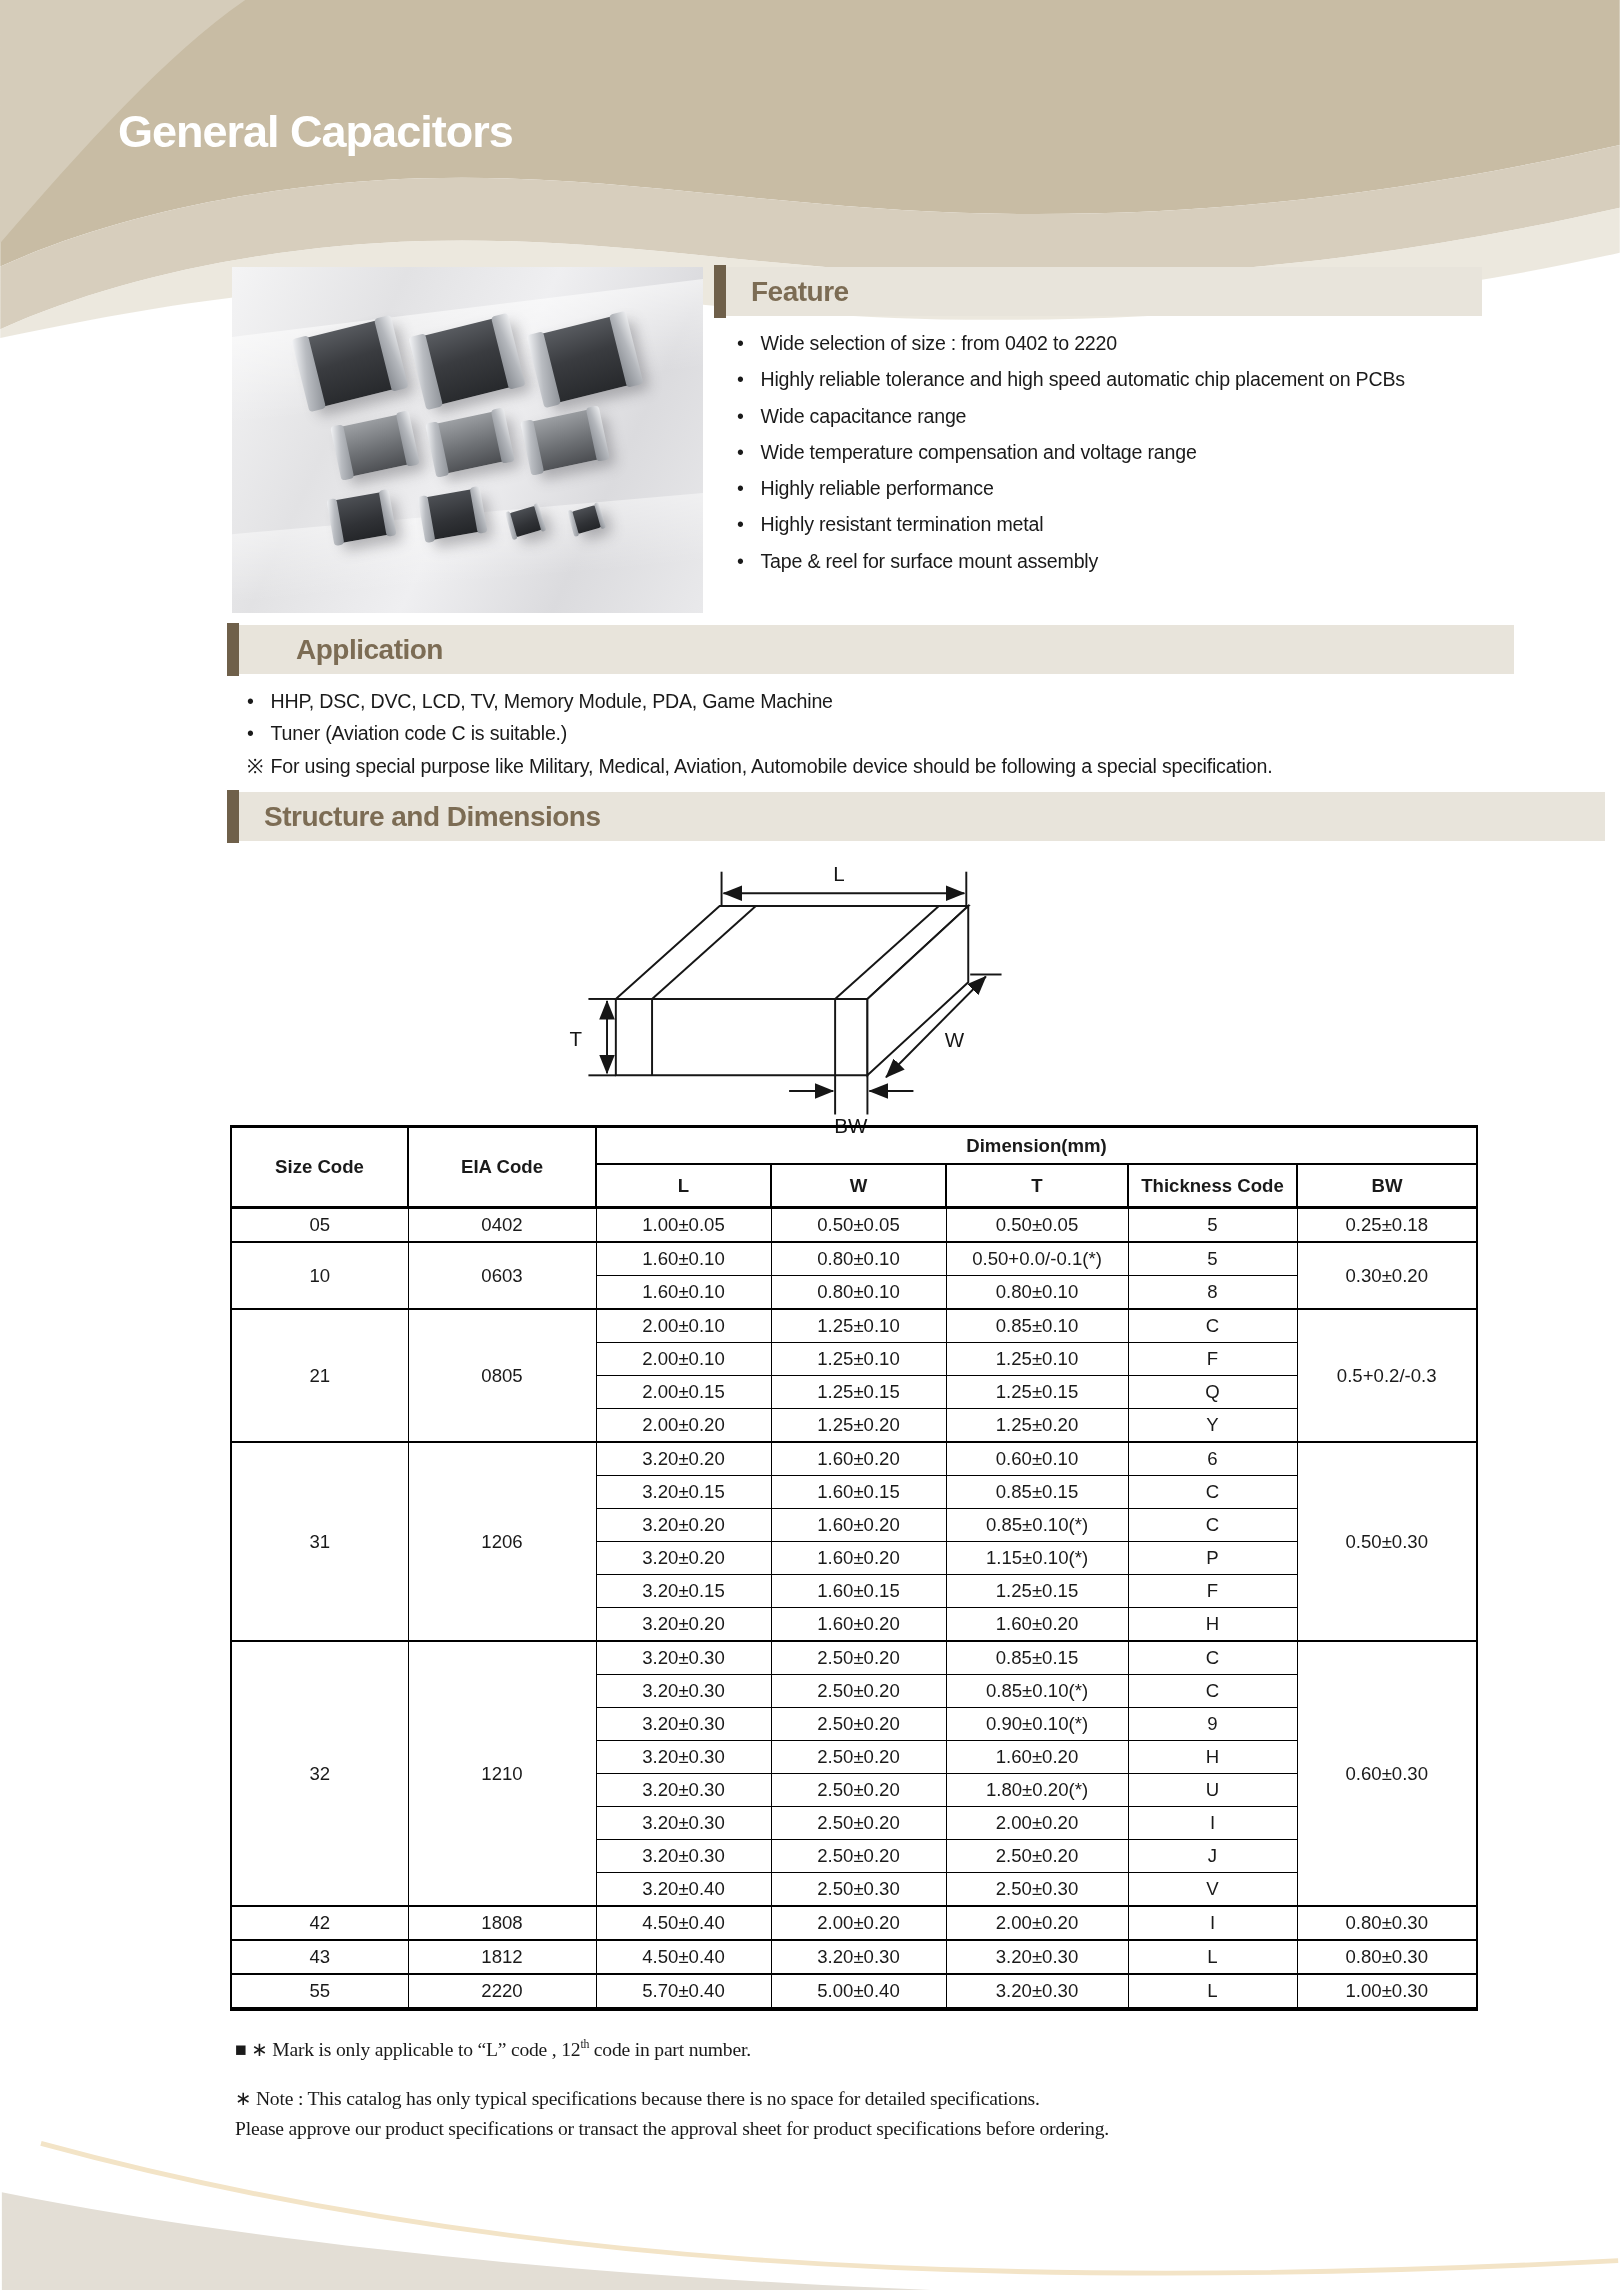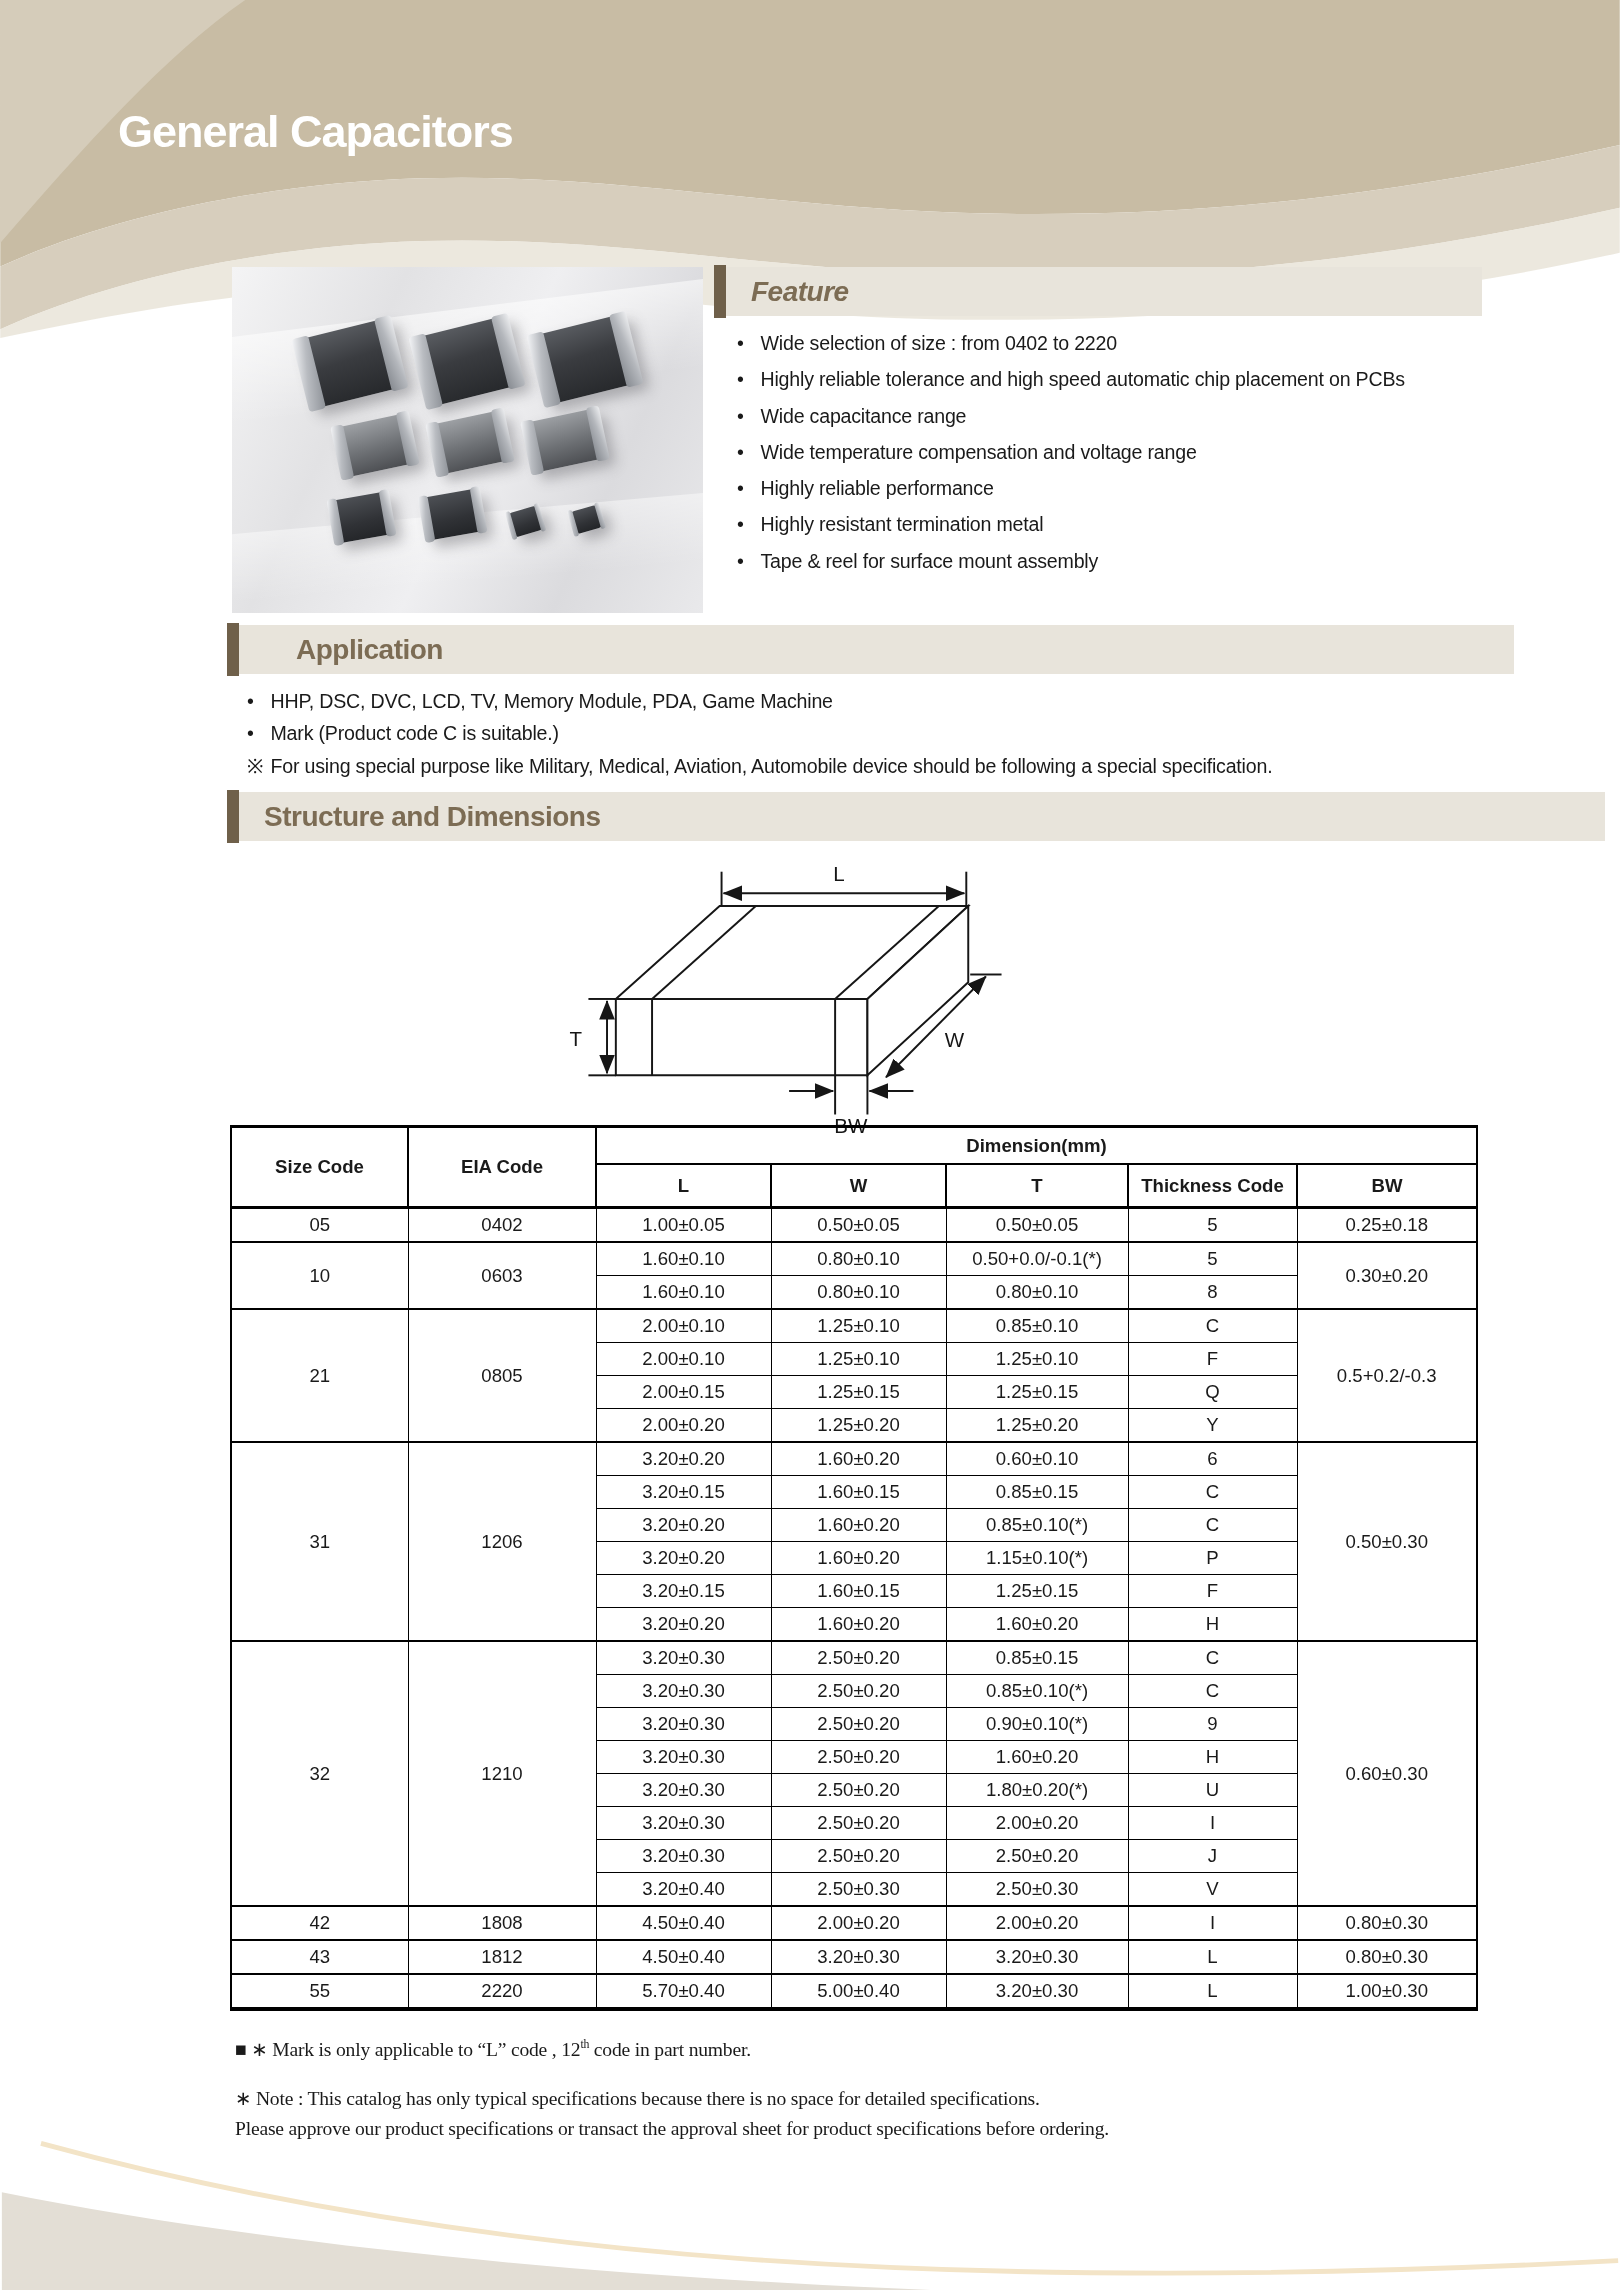--- a/index.html
+++ b/index.html
@@ -85,21 +85,21 @@
     <div class="chip" style="left:304px;top:57px;width:98px;height:71px;transform:rotate(-14deg);"></div>
     <div class="chip mid" style="left:105px;top:153px;width:76px;height:51px;transform:rotate(-12deg);"></div>
     <div class="chip mid" style="left:200px;top:150px;width:76px;height:51px;transform:rotate(-12deg);"></div>
     <div class="chip mid" style="left:295px;top:148px;width:76px;height:51px;transform:rotate(-12deg);"></div>
     <div class="chip small" style="left:100px;top:229px;width:59px;height:43px;transform:rotate(-10deg);"></div>
     <div class="chip small" style="left:191px;top:226px;width:59px;height:43px;transform:rotate(-10deg);"></div>
     <div class="chip small" style="left:278px;top:242px;width:31px;height:24.5px;transform:rotate(-16deg);"></div>
     <div class="chip small" style="left:340px;top:241px;width:29px;height:22.5px;transform:rotate(-16deg);"></div>
   </div>
 
-  <div class="section-bar" style="left:714px;top:267px;width:768px;font-style:italic;">
+  <div class="section-bar" style="left:714px;top:267px;width:768px;">
     <div class="accent"></div>
     <h2>Feature</h2>
   </div>
   <div class="abs" id="feature-list" style="left:737px;top:331px;width:755px;">
       <div class="bullet-line">
         <span class="marker">•</span>
         <span>Wide selection of size : from 0402 to 2220</span>
       </div>
       <div class="bullet-line">
         <span class="marker">•</span>
@@ -131,21 +131,21 @@
     <div class="accent"></div>
     <h2>Application</h2>
   </div>
   <div class="abs app-list" id="application-list" style="left:247px;top:689px;width:1245px;">
       <div class="bullet-line">
         <span class="marker">•</span>
         <span>HHP, DSC, DVC, LCD, TV, Memory Module, PDA, Game Machine</span>
       </div>
       <div class="bullet-line">
         <span class="marker">•</span>
-        <span>Mark (Product code C is suitable.)</span>
+        <span>Tuner (Aviation code C is suitable.)</span>
       </div>
       <div class="bullet-line">
         <span class="marker">※</span>
         <span>For using special purpose like Military, Medical, Aviation, Automobile device should be following a special specification.</span>
       </div>
     </div>
 
   <div class="section-bar" style="left:227px;top:792px;width:1378px;">
     <div class="accent"></div>
     <h2>Structure and Dimensions</h2>

